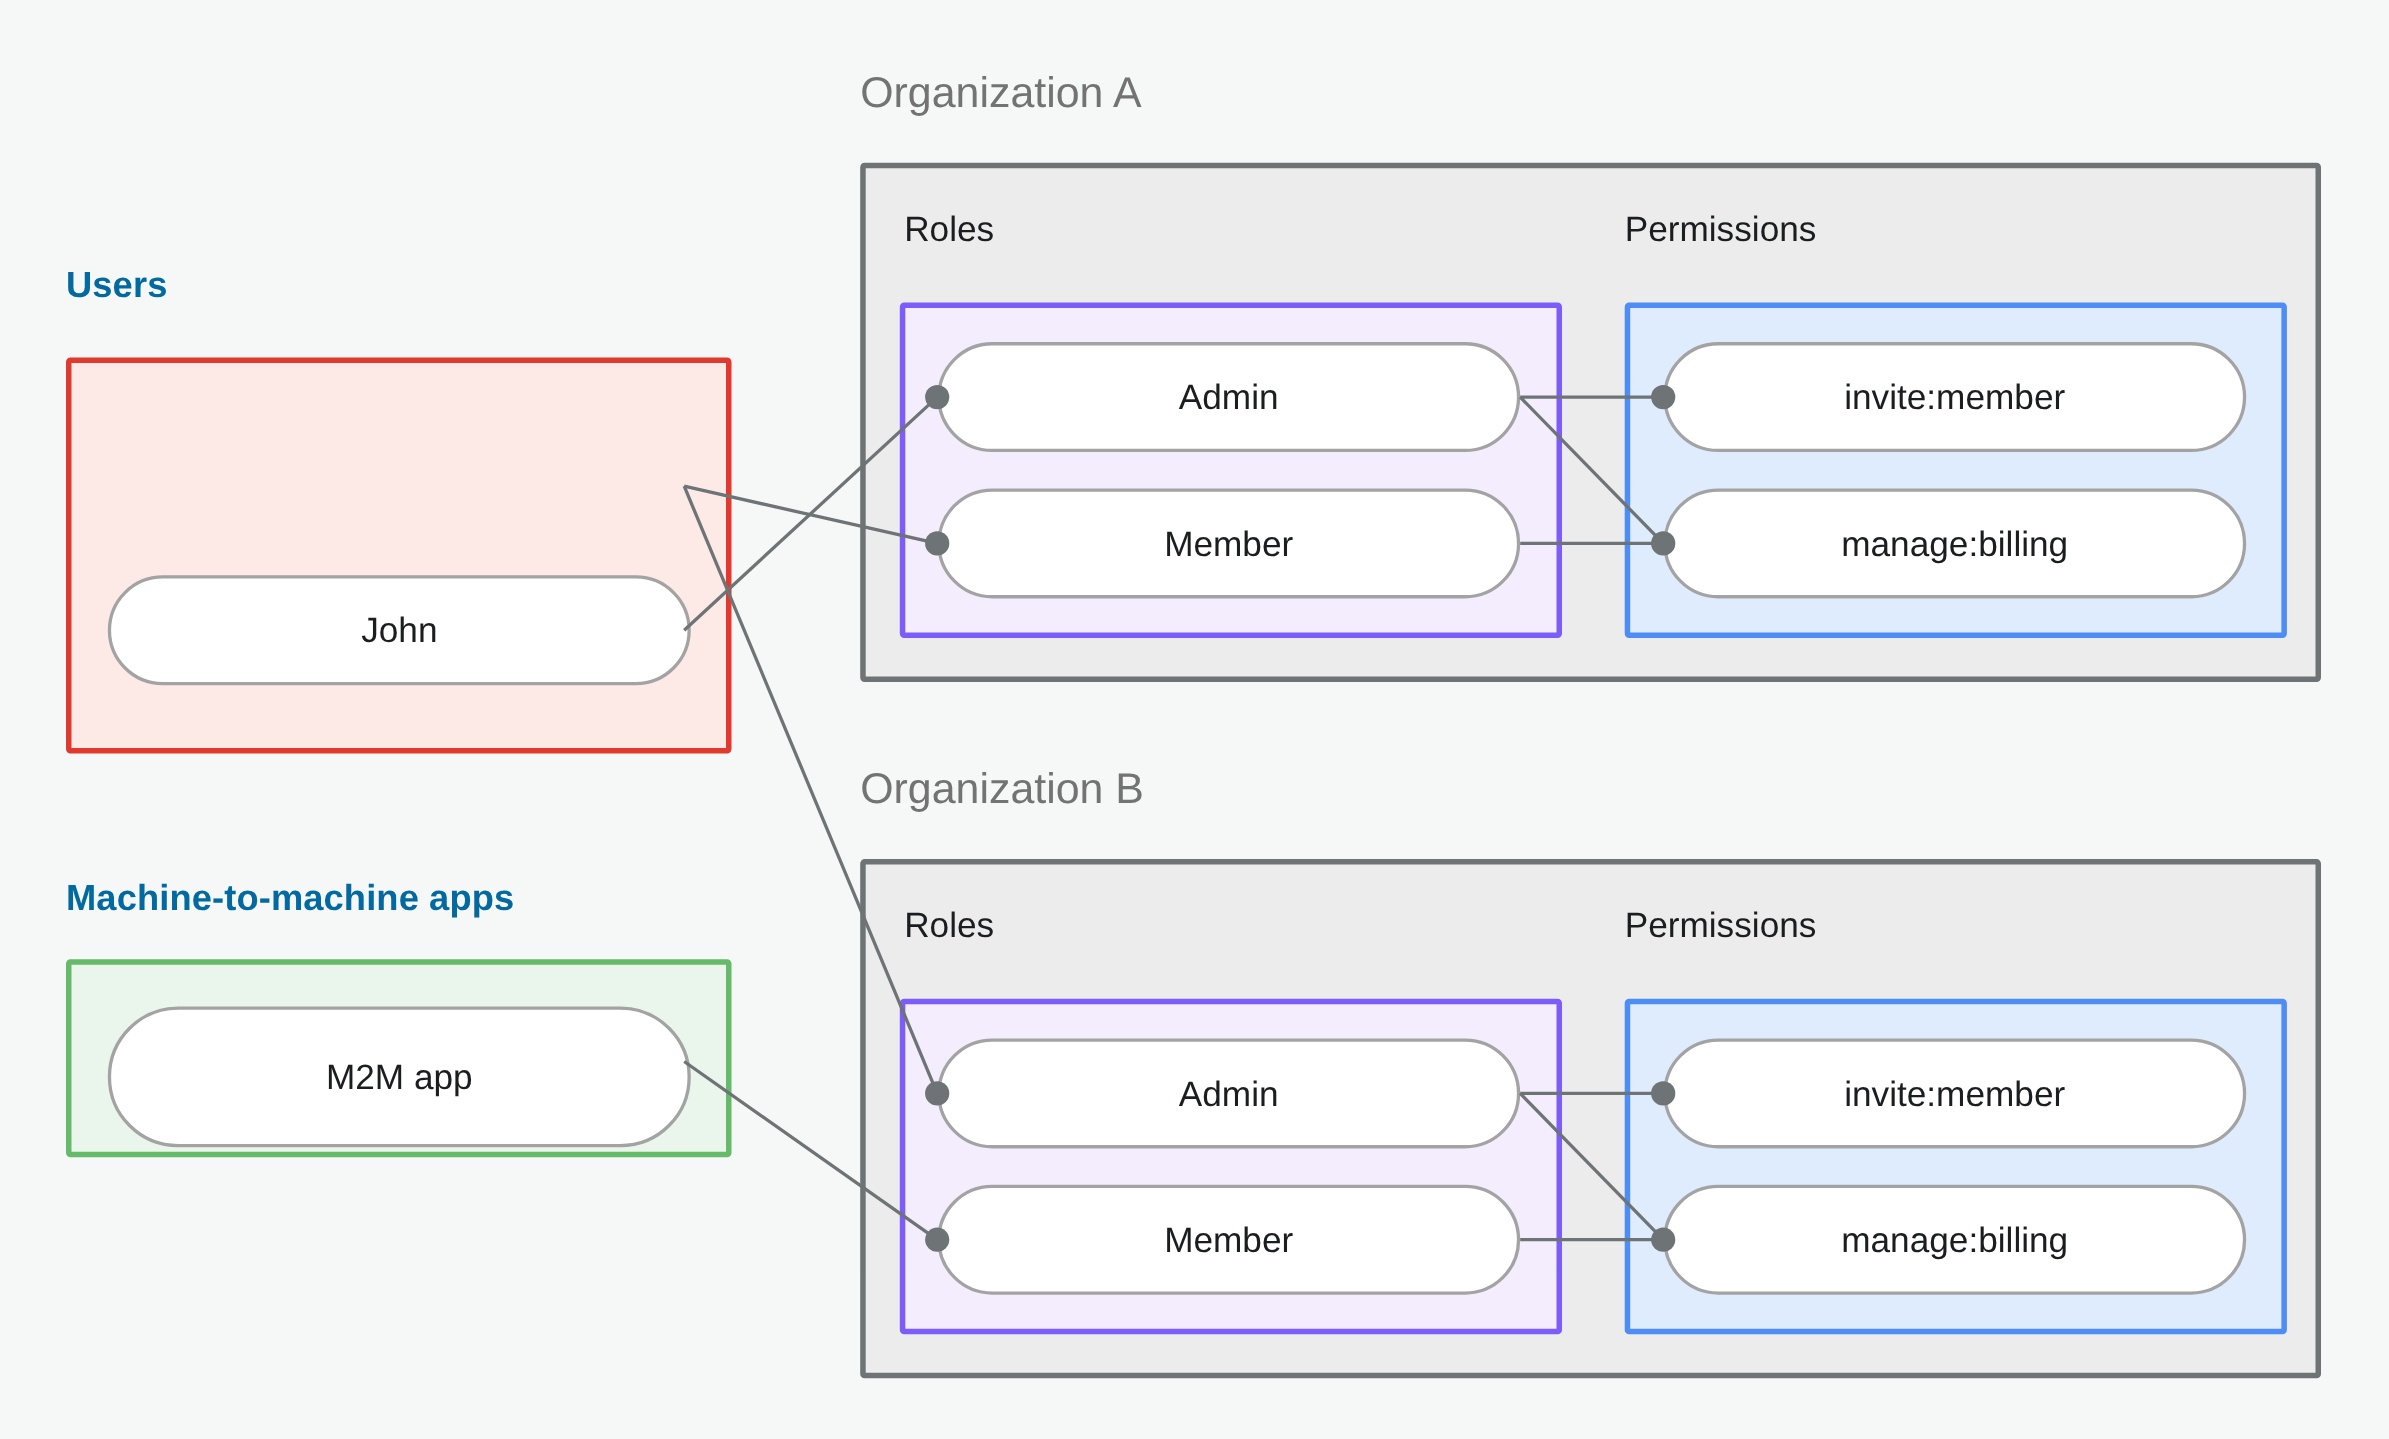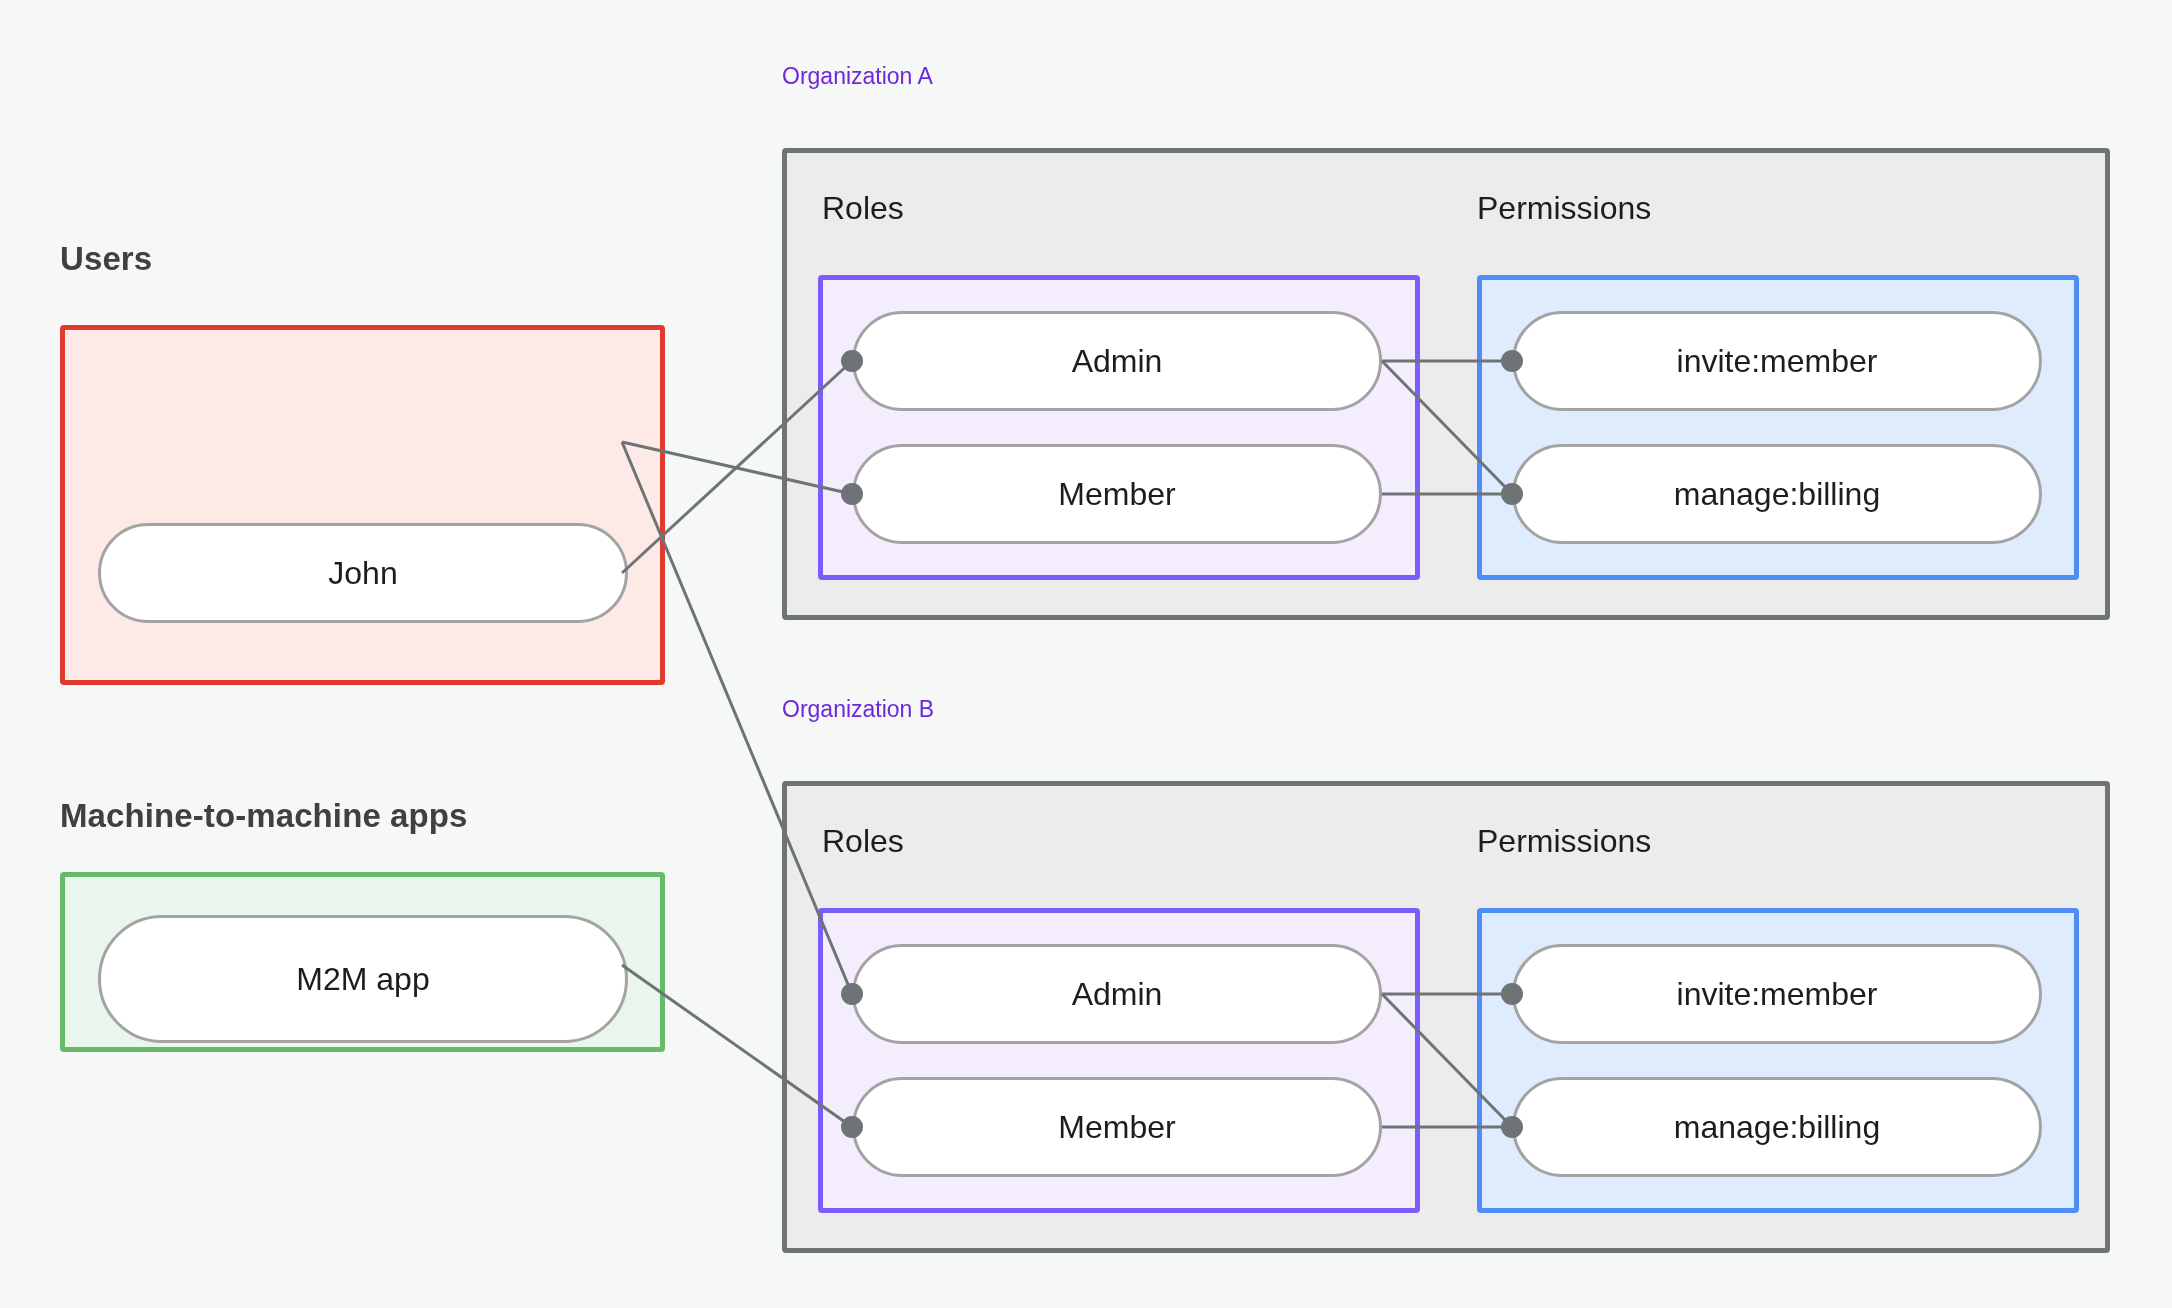--- a/index.html
+++ b/index.html
@@ -28,30 +28,30 @@
     height: 1308px;
     pointer-events: none;
     z-index: 5;
   }
 
   
   .group-title {
     position: absolute;
     font-size: 33px;
     font-weight: 700;
-    color: #404040;
+    color: #0369a1;
     letter-spacing: 0.1px;
     white-space: nowrap;
     z-index: 2;
   }
   .org-title {
     position: absolute;
-    font-size: 23px;
+    font-size: 39px;
     font-weight: 400;
-    color: #6d28d9;
+    color: #737373;
     white-space: nowrap;
     z-index: 2;
   }
   .sub-title {
     position: absolute;
     font-size: 32px;
     font-weight: 400;
     color: #1b1d1e;
     white-space: nowrap;
     z-index: 4;

